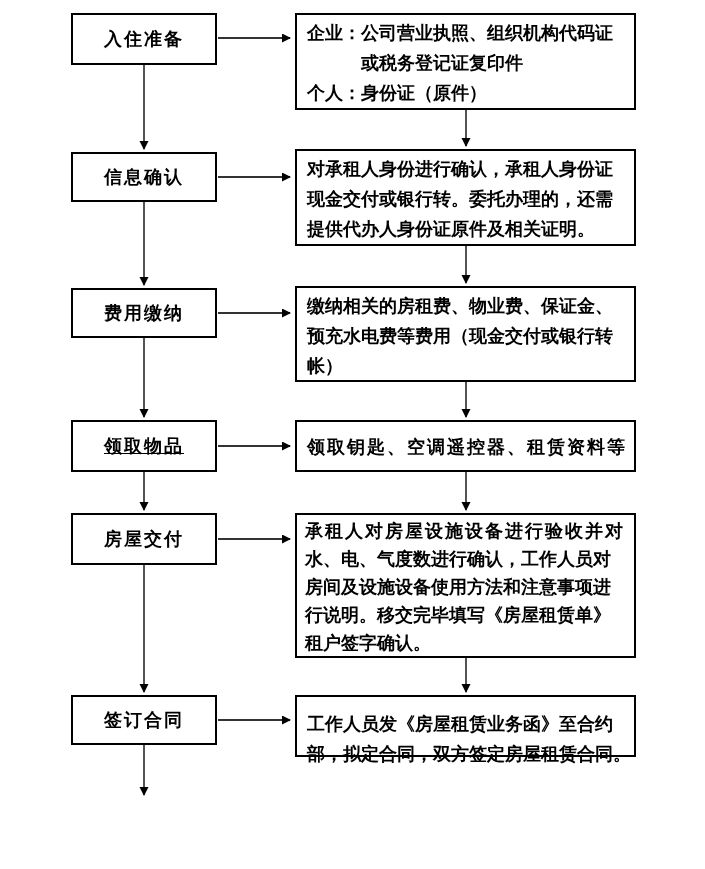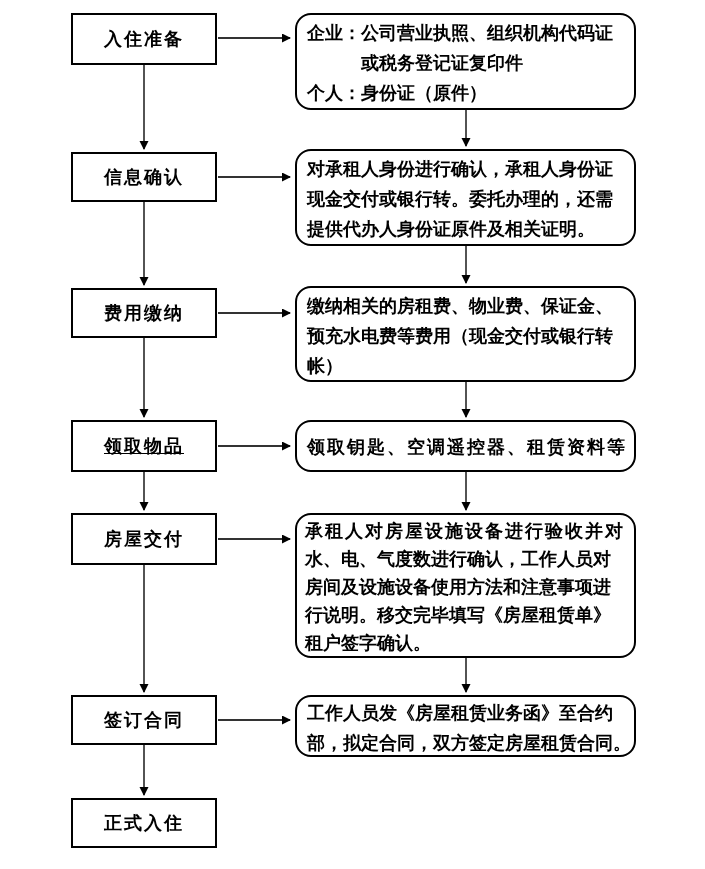--- a/index.html
+++ b/index.html
@@ -28,21 +28,20 @@
     font-weight: 600;
     letter-spacing: 2px;
   }
   .detail-box {
     left: 295px;
     width: 341px;
     padding: 3px 8px 0 10px;
     font-size: 18px;
     font-weight: 600;
     line-height: 30px;
-    border-radius: 16px;
   }
   .detail-box .line { white-space: nowrap; }
   .detail-box .indent { margin-left: 54px; }
   .detail-box .ls2 { letter-spacing: 2px; }
   .lh28 { line-height: 28px; padding-left: 8px; }
   .single-line {
     display: flex;
     align-items: center;
     padding-top: 1px;
   }
@@ -97,23 +96,20 @@
   </div>
   <div class="box step-box" style="top:420px;height:52px;text-decoration:underline;">
     <span>领取物品</span>
   </div>
   <div class="box step-box" style="top:513px;height:52px;">
     <span>房屋交付</span>
   </div>
   <div class="box step-box" style="top:695px;height:50px;">
     <span>签订合同</span>
   </div>
-  <div class="box step-box" style="top:798px;height:50px;">
-    <span>正式入住</span>
-  </div>
 
   <div class="box detail-box" style="top:13px;height:97px;">
     <div class="line">企业：公司营业执照、组织机构代码证</div>
     <div class="line indent">或税务登记证复印件</div>
     <div class="line">个人：身份证（原件）</div>
   </div>
 
   <div class="box detail-box" style="top:149px;height:97px;">
     <div class="line">对承租人身份进行确认，承租人身份证</div>
     <div class="line">现金交付或银行转。委托办理的，还需</div>
@@ -131,18 +127,18 @@
   </div>
 
   <div class="box detail-box lh28" style="top:513px;height:145px;padding-top:2px;">
     <div class="line ls2">承租人对房屋设施设备进行验收并对</div>
     <div class="line">水、电、气度数进行确认，工作人员对</div>
     <div class="line">房间及设施设备使用方法和注意事项进</div>
     <div class="line">行说明。移交完毕填写《房屋租赁单》</div>
     <div class="line">租户签字确认。</div>
   </div>
 
-  <div class="box detail-box" style="top:695px;height:62px;padding-top:1px;">
+  <div class="box detail-box" style="top:695px;height:62px;padding-top:12px;">
     <div class="line">工作人员发《房屋租赁业务函》至合约</div>
     <div class="line">部，拟定合同，双方签定房屋租赁合同。</div>
   </div>
 
 </div>
 
 </body></html>

